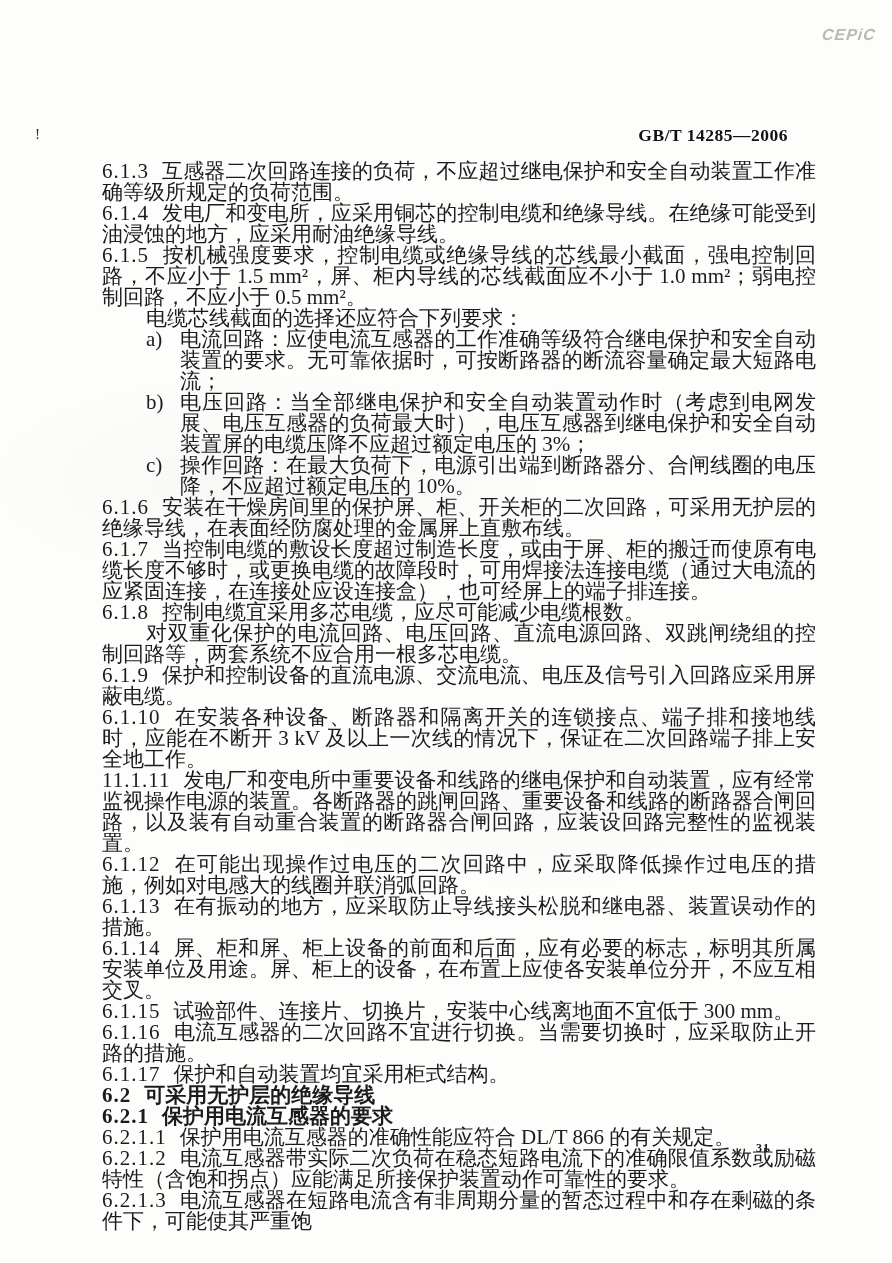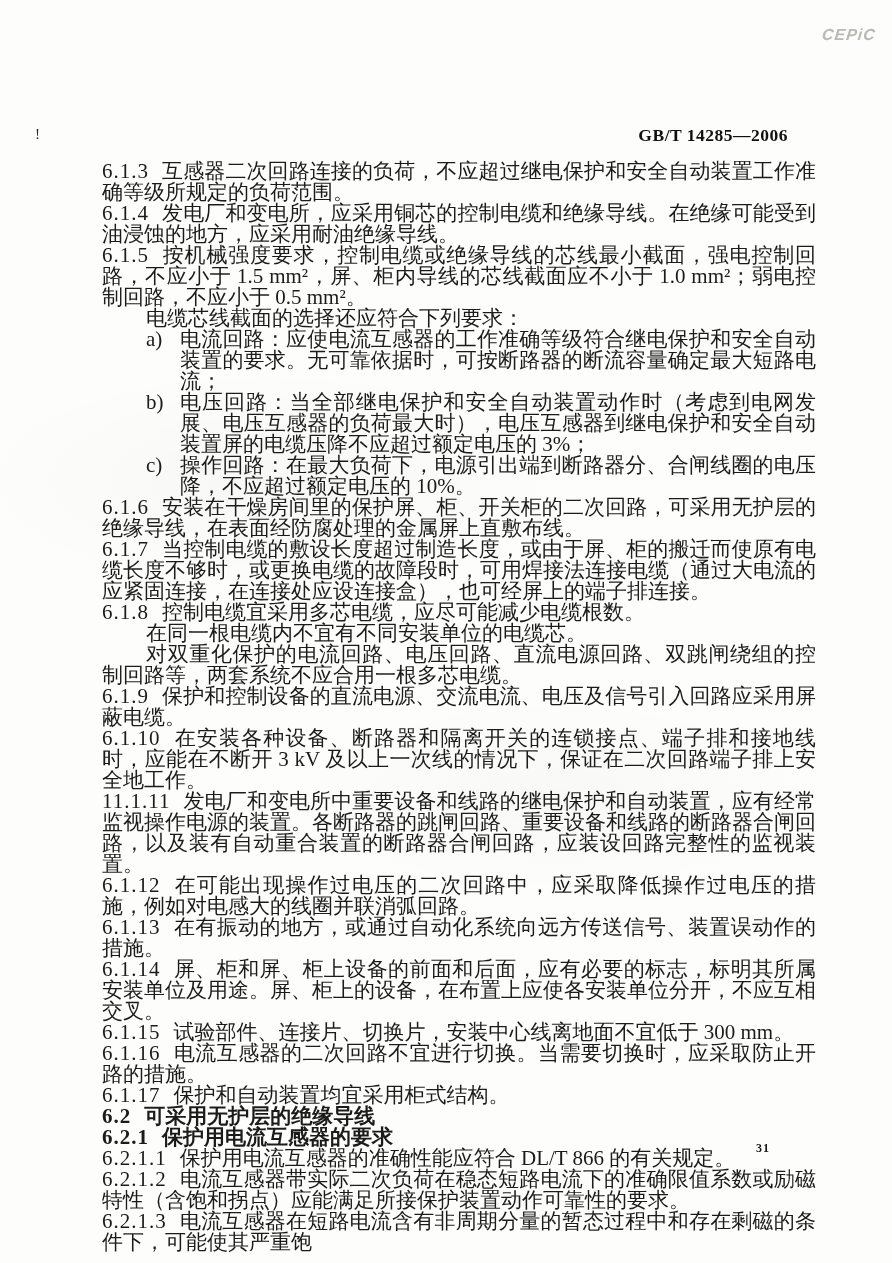--- a/index.html
+++ b/index.html
@@ -73,27 +73,26 @@
       <p class="clause"><span class="num">6.1.3</span><span>互感器二次回路连接的负荷，不应超过继电保护和安全自动装置工作准确等级所规定的负荷范围。</span></p>
       <p class="clause"><span class="num">6.1.4</span><span>发电厂和变电所，应采用铜芯的控制电缆和绝缘导线。在绝缘可能受到油浸蚀的地方，应采用耐油绝缘导线。</span></p>
       <p class="clause"><span class="num">6.1.5</span><span>按机械强度要求，控制电缆或绝缘导线的芯线最小截面，强电控制回路，不应小于 1.5 mm²，屏、柜内导线的芯线截面应不小于 1.0 mm²；弱电控制回路，不应小于 0.5 mm²。</span></p>
       <p class="indent">电缆芯线截面的选择还应符合下列要求：</p>
       <p class="li"><span class="li-label">a)</span><span>电流回路：应使电流互感器的工作准确等级符合继电保护和安全自动装置的要求。无可靠依据时，可按断路器的断流容量确定最大短路电流；</span></p>
       <p class="li"><span class="li-label">b)</span><span>电压回路：当全部继电保护和安全自动装置动作时（考虑到电网发展、电压互感器的负荷最大时），电压互感器到继电保护和安全自动装置屏的电缆压降不应超过额定电压的 3%；</span></p>
       <p class="li"><span class="li-label">c)</span><span>操作回路：在最大负荷下，电源引出端到断路器分、合闸线圈的电压降，不应超过额定电压的 10%。</span></p>
       <p class="clause"><span class="num">6.1.6</span><span>安装在干燥房间里的保护屏、柜、开关柜的二次回路，可采用无护层的绝缘导线，在表面经防腐处理的金属屏上直敷布线。</span></p>
       <p class="clause"><span class="num">6.1.7</span><span>当控制电缆的敷设长度超过制造长度，或由于屏、柜的搬迁而使原有电缆长度不够时，或更换电缆的故障段时，可用焊接法连接电缆（通过大电流的应紧固连接，在连接处应设连接盒），也可经屏上的端子排连接。</span></p>
       <p class="clause"><span class="num">6.1.8</span><span>控制电缆宜采用多芯电缆，应尽可能减少电缆根数。</span></p>
-      <p class="indent">在同一根电缆内不宜有不同安装单位的电缆芯。</p>
       <p class="indent">对双重化保护的电流回路、电压回路、直流电源回路、双跳闸绕组的控制回路等，两套系统不应合用一根多芯电缆。</p>
       <p class="clause"><span class="num">6.1.9</span><span>保护和控制设备的直流电源、交流电流、电压及信号引入回路应采用屏蔽电缆。</span></p>
       <p class="clause"><span class="num">6.1.10</span><span>在安装各种设备、断路器和隔离开关的连锁接点、端子排和接地线时，应能在不断开 3 kV 及以上一次线的情况下，保证在二次回路端子排上安全地工作。</span></p>
       <p class="clause"><span class="num">11.1.11</span><span>发电厂和变电所中重要设备和线路的继电保护和自动装置，应有经常监视操作电源的装置。各断路器的跳闸回路、重要设备和线路的断路器合闸回路，以及装有自动重合装置的断路器合闸回路，应装设回路完整性的监视装置。</span></p>
       <p class="clause"><span class="num">6.1.12</span><span>在可能出现操作过电压的二次回路中，应采取降低操作过电压的措施，例如对电感大的线圈并联消弧回路。</span></p>
-      <p class="clause"><span class="num">6.1.13</span><span>在有振动的地方，或通过自动化系统向远方传送信号、装置误动作的措施。</span></p>
+      <p class="clause"><span class="num">6.1.13</span><span>在有振动的地方，应采取防止导线接头松脱和继电器、装置误动作的措施。</span></p>
       <p class="clause"><span class="num">6.1.14</span><span>屏、柜和屏、柜上设备的前面和后面，应有必要的标志，标明其所属安装单位及用途。屏、柜上的设备，在布置上应使各安装单位分开，不应互相交叉。</span></p>
       <p class="clause"><span class="num">6.1.15</span><span>试验部件、连接片、切换片，安装中心线离地面不宜低于 300 mm。</span></p>
       <p class="clause"><span class="num">6.1.16</span><span>电流互感器的二次回路不宜进行切换。当需要切换时，应采取防止开路的措施。</span></p>
       <p class="clause"><span class="num">6.1.17</span><span>保护和自动装置均宜采用柜式结构。</span></p>
       <p class="clause heading"><span class="num">6.2</span><span>可采用无护层的绝缘导线</span></p>
       <p class="clause heading"><span class="num">6.2.1</span><span>保护用电流互感器的要求</span></p>
       <p class="clause"><span class="num">6.2.1.1</span><span>保护用电流互感器的准确性能应符合 DL/T 866 的有关规定。</span></p>
       <p class="clause"><span class="num">6.2.1.2</span><span>电流互感器带实际二次负荷在稳态短路电流下的准确限值系数或励磁特性（含饱和拐点）应能满足所接保护装置动作可靠性的要求。</span></p>
       <p class="clause"><span class="num">6.2.1.3</span><span>电流互感器在短路电流含有非周期分量的暂态过程中和存在剩磁的条件下，可能使其严重饱</span></p>
     </div>

